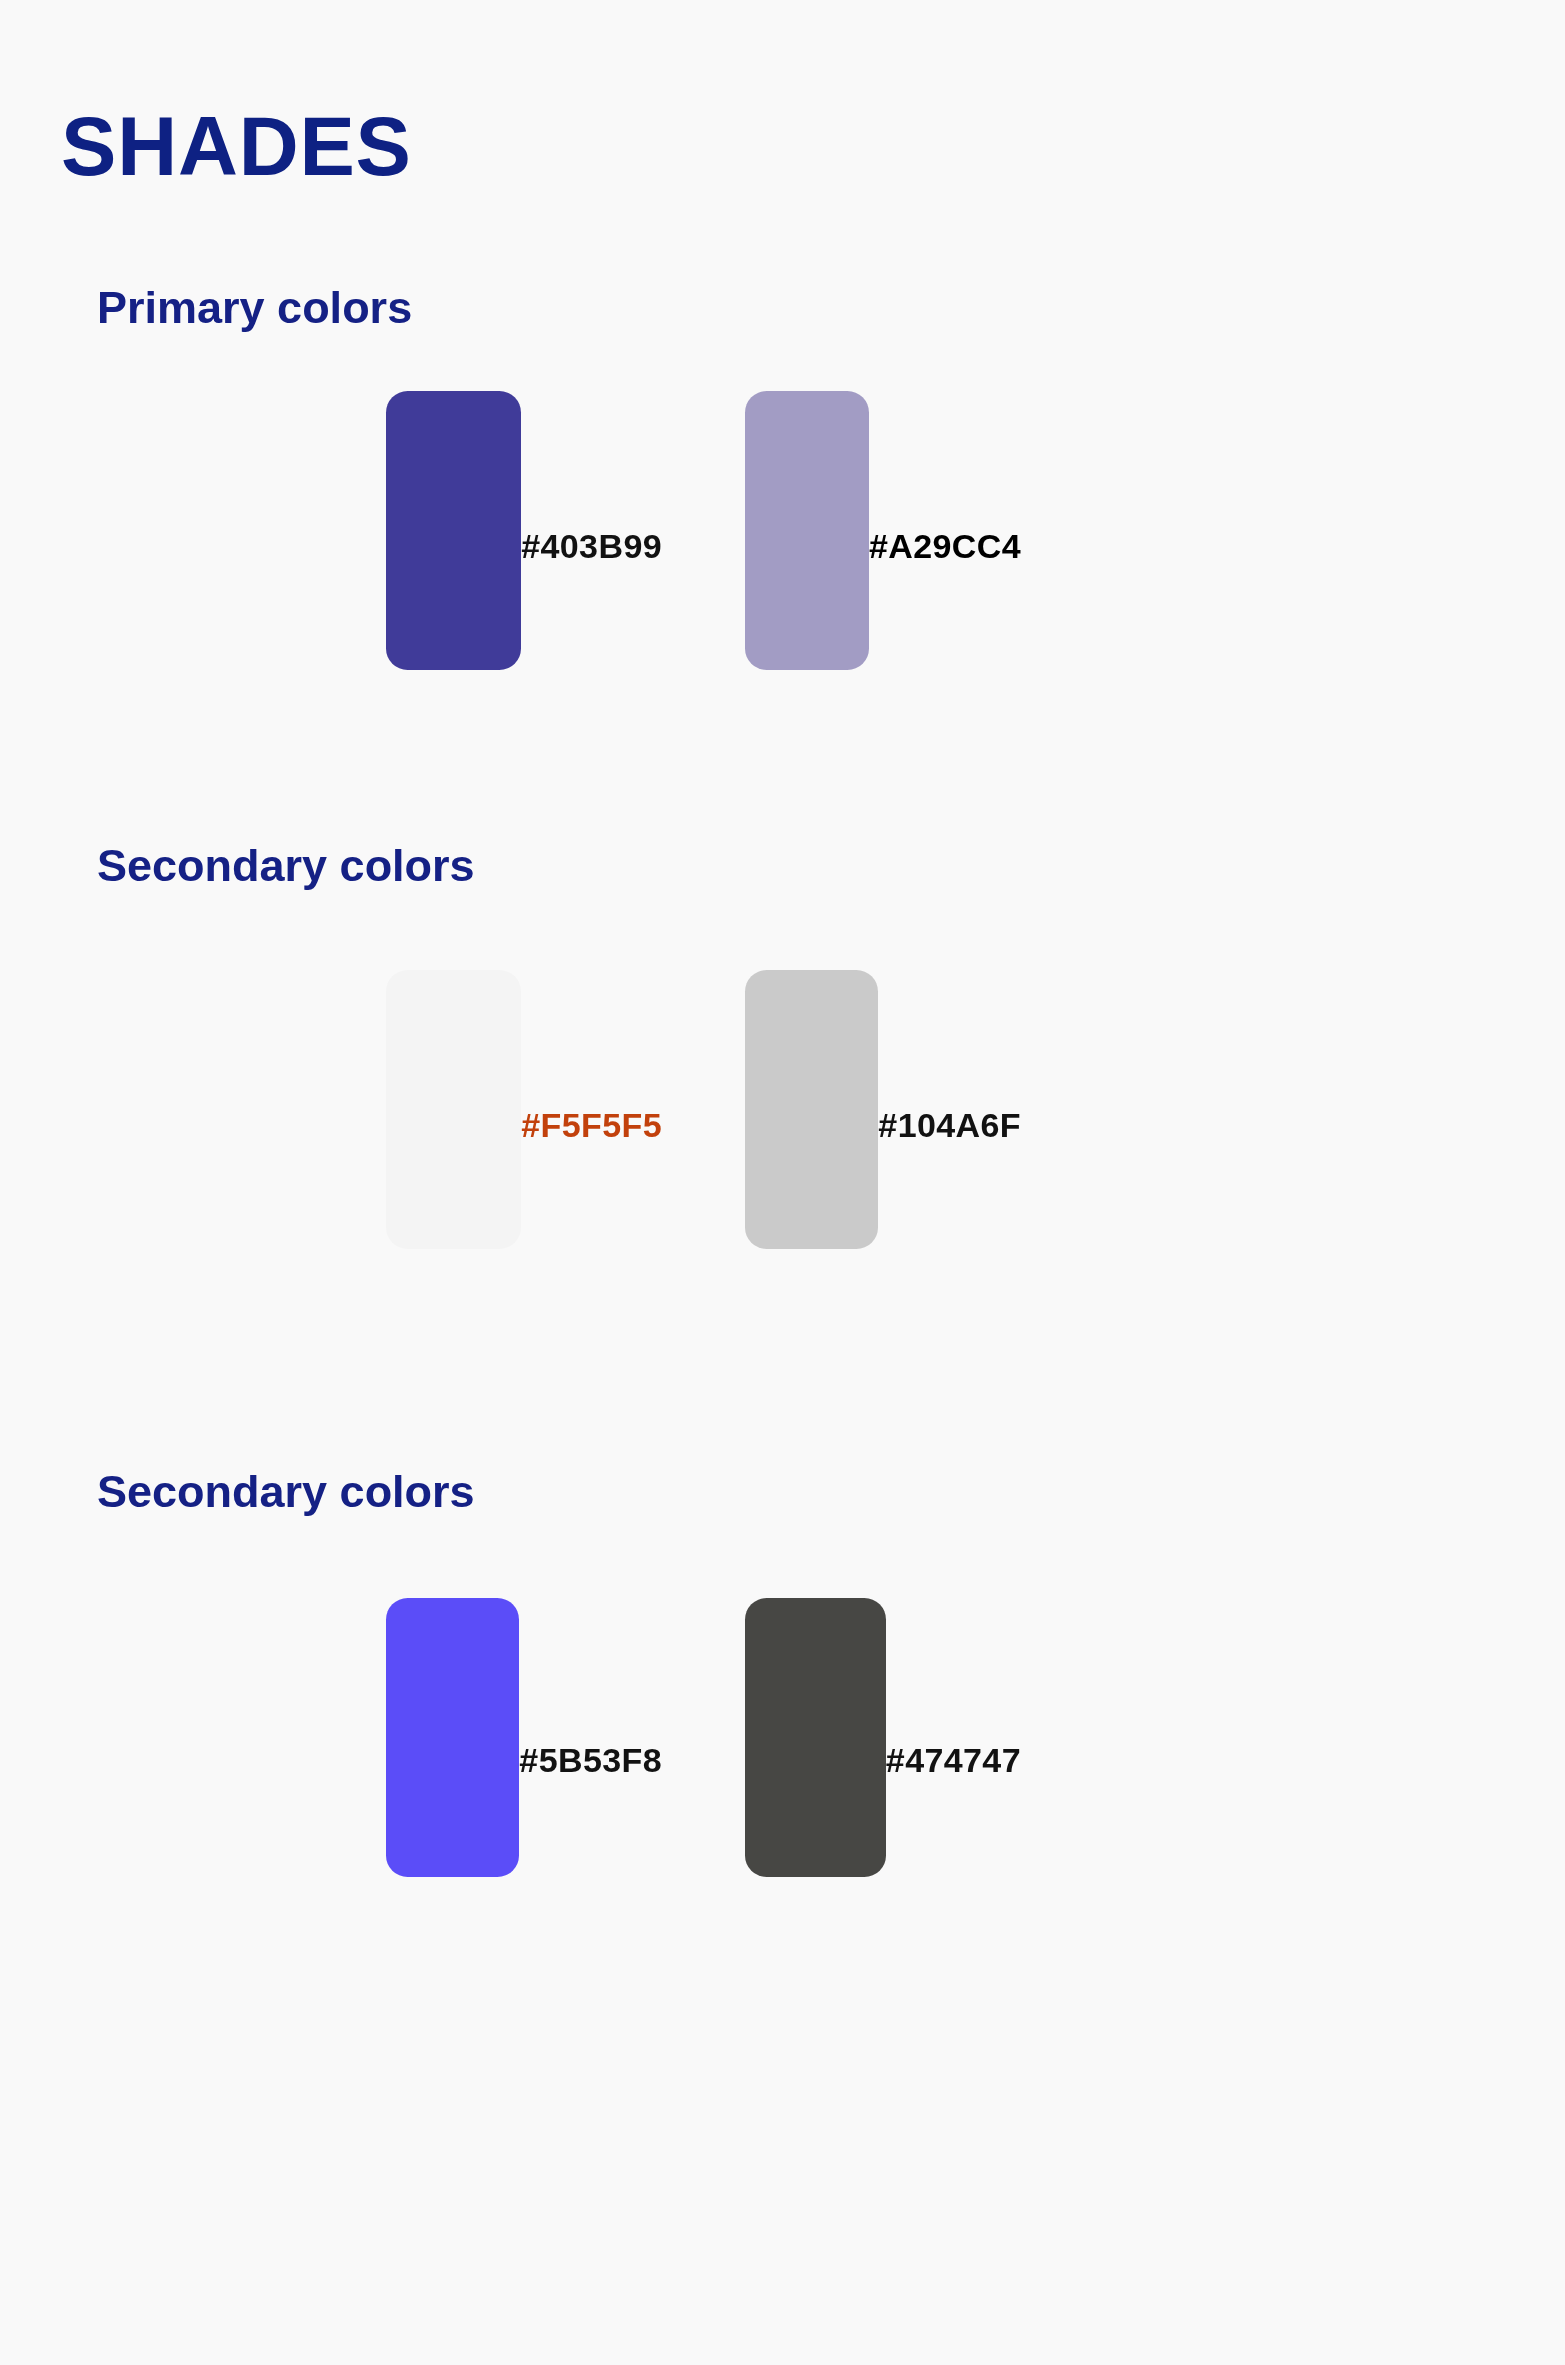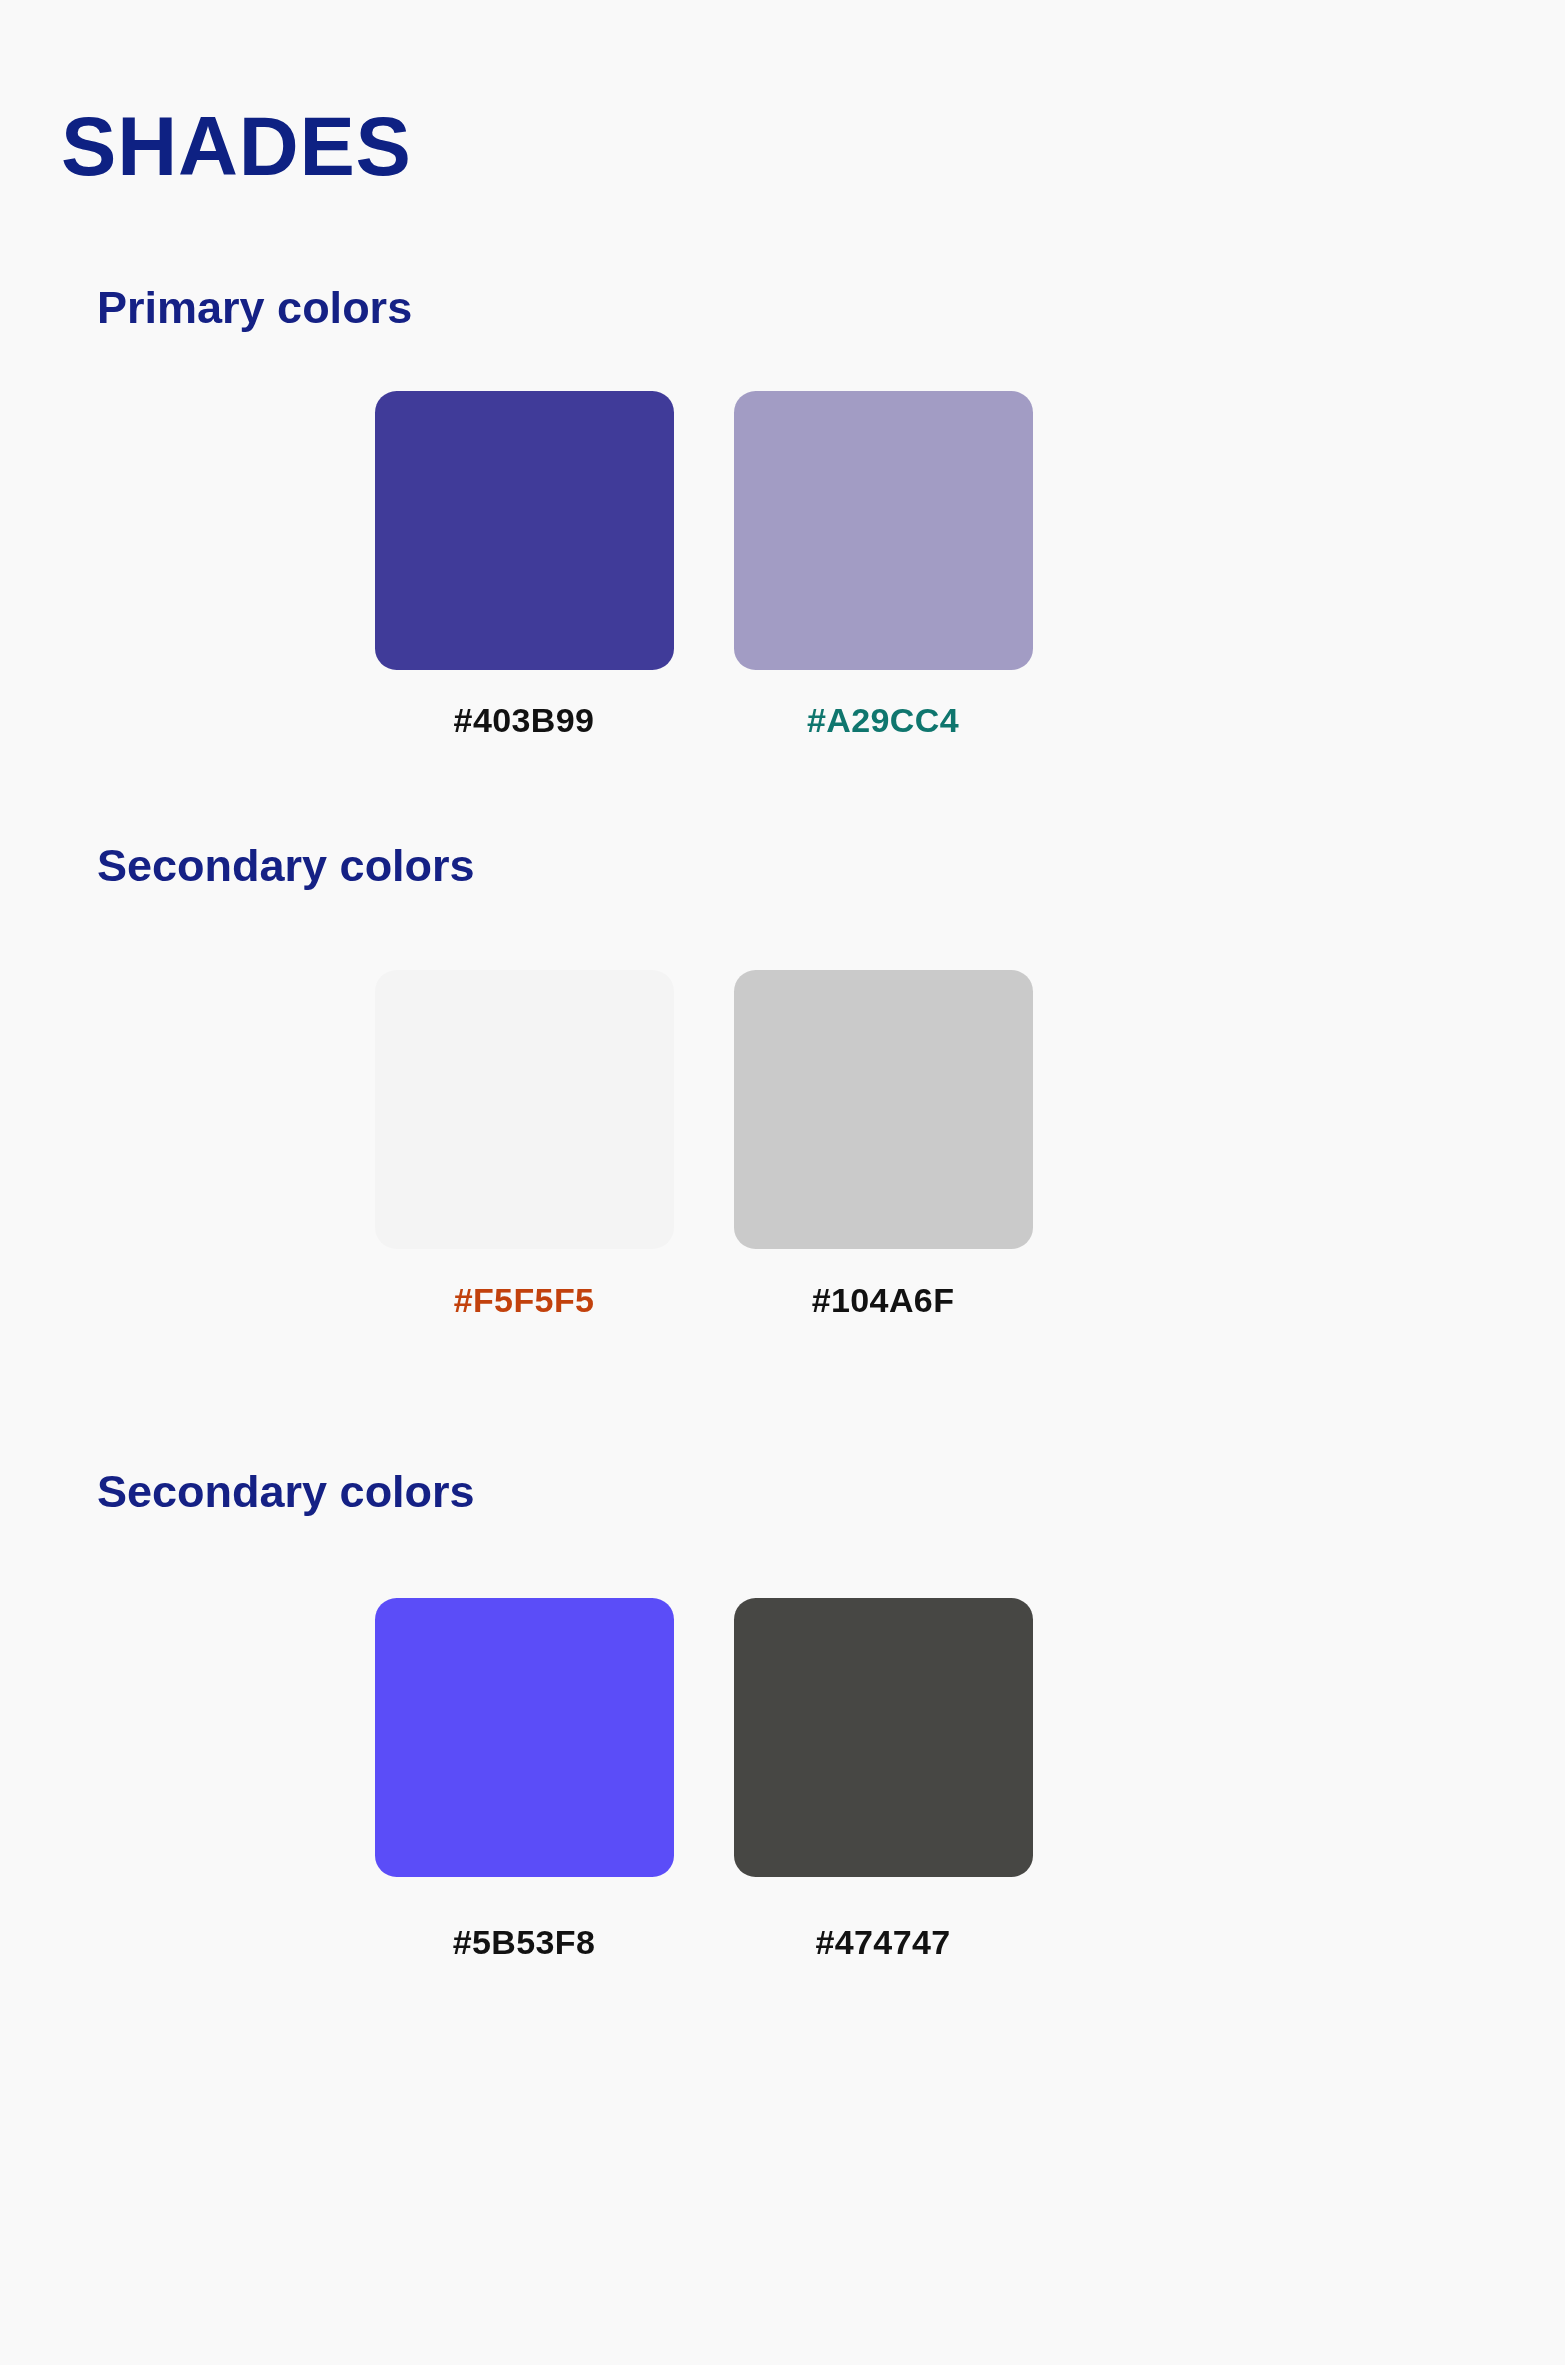--- a/index.html
+++ b/index.html
@@ -52,21 +52,21 @@
     position: absolute;
     left: 386px;
     display: flex;
     flex-direction: row;
     align-items: flex-start;
   }
 
   .swatch-cell {
     width: 276px;
     display: flex;
-    flex-direction: column;
+    flex-direction: row;
     align-items: center;
   }
   .swatch-cell + .swatch-cell {
     margin-left: 83px;
   }
 
   .swatch-chip {
     width: 299px;
     height: 279px;
     border-radius: 21.6px;
@@ -98,21 +98,21 @@
 
   <div class="swatch-row row-1" style="top:391px;">
 
     <div class="swatch-cell">
       <div class="swatch-chip" style="background-color: rgb(64, 59, 153);"></div>
       <div class="swatch-label" style="color: rgb(18, 18, 18);">#403B99</div>
     </div>
 
     <div class="swatch-cell">
       <div class="swatch-chip" style="background-color: rgb(162, 156, 196);"></div>
-      <div class="swatch-label" style="color: #0f766e;">#A29CC4</div>
+      <div class="swatch-label" style="color: #000000;">#A29CC4</div>
     </div>
 
 
   </div>
 
   <div class="section-heading" style="top: 843px; color: rgb(21, 33, 133);">Secondary colors</div>
 
   <div class="swatch-row row-2" style="top:970px;">
 
     <div class="swatch-cell">

